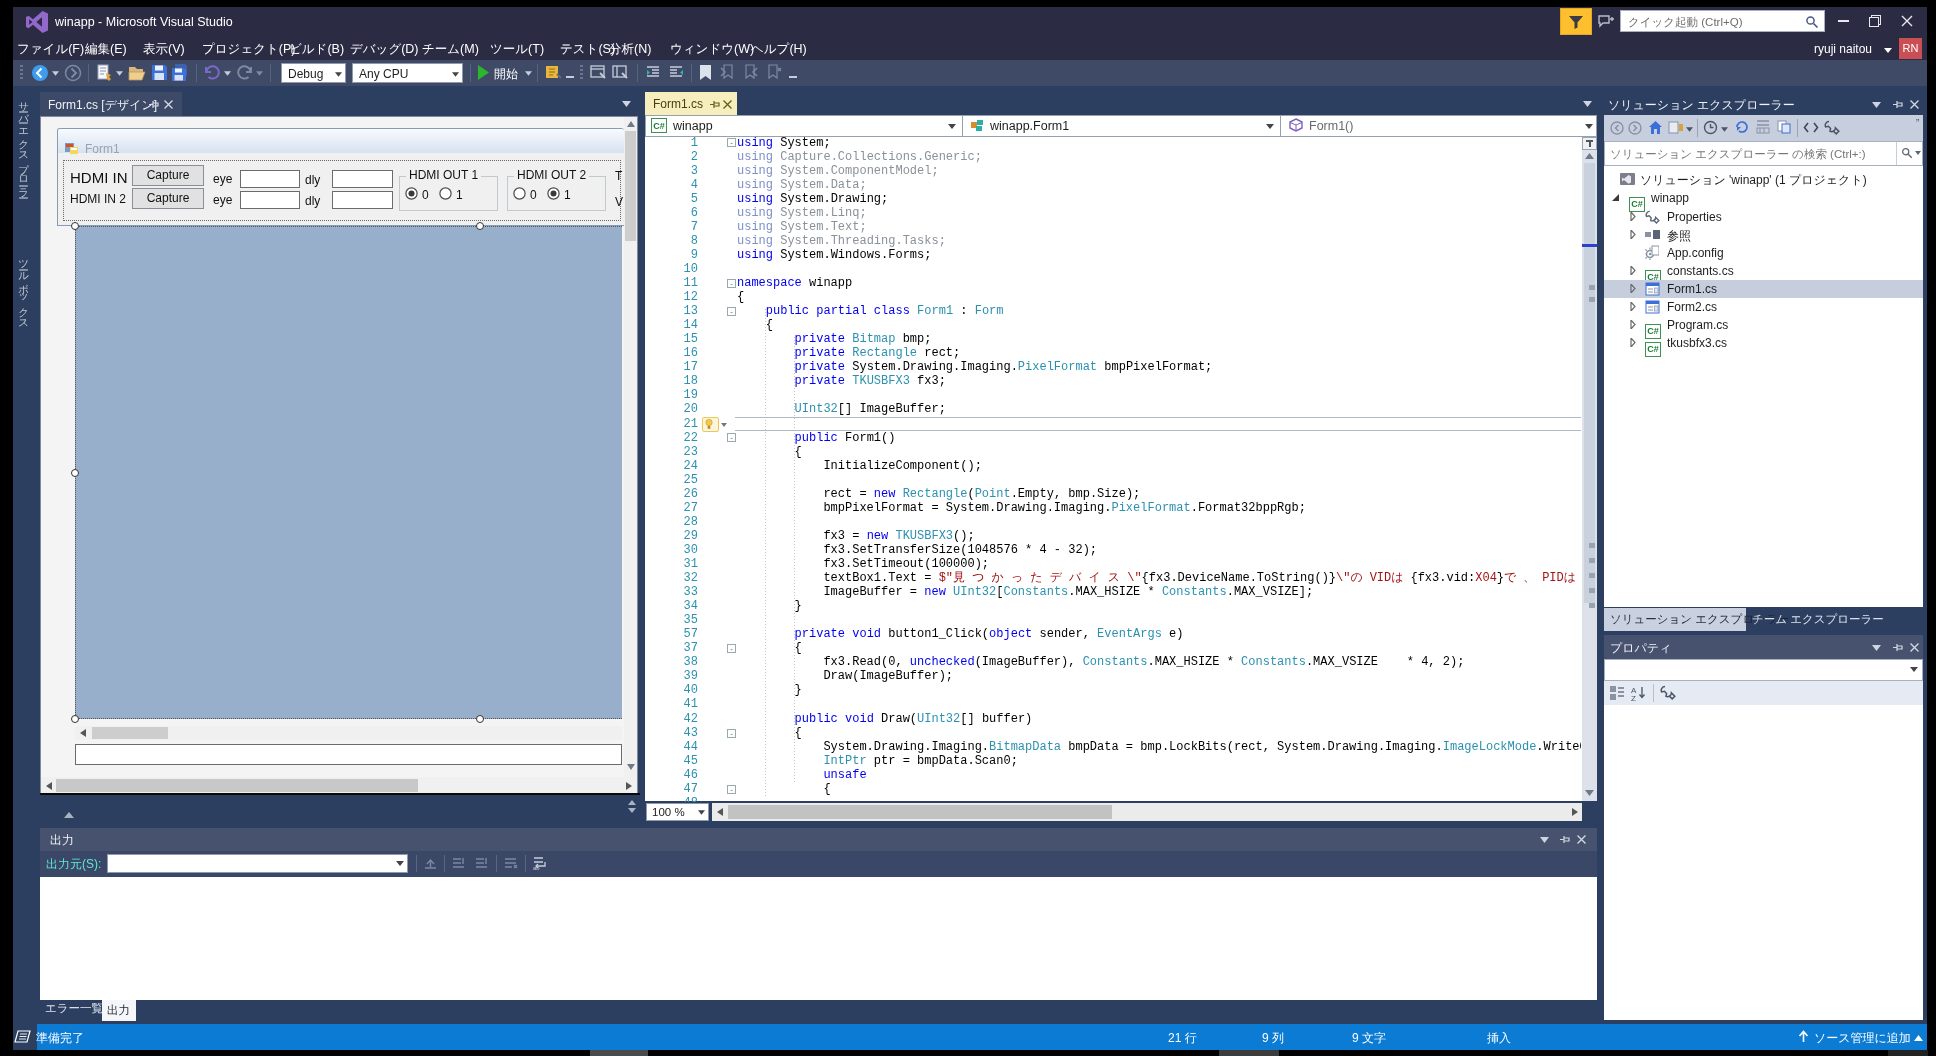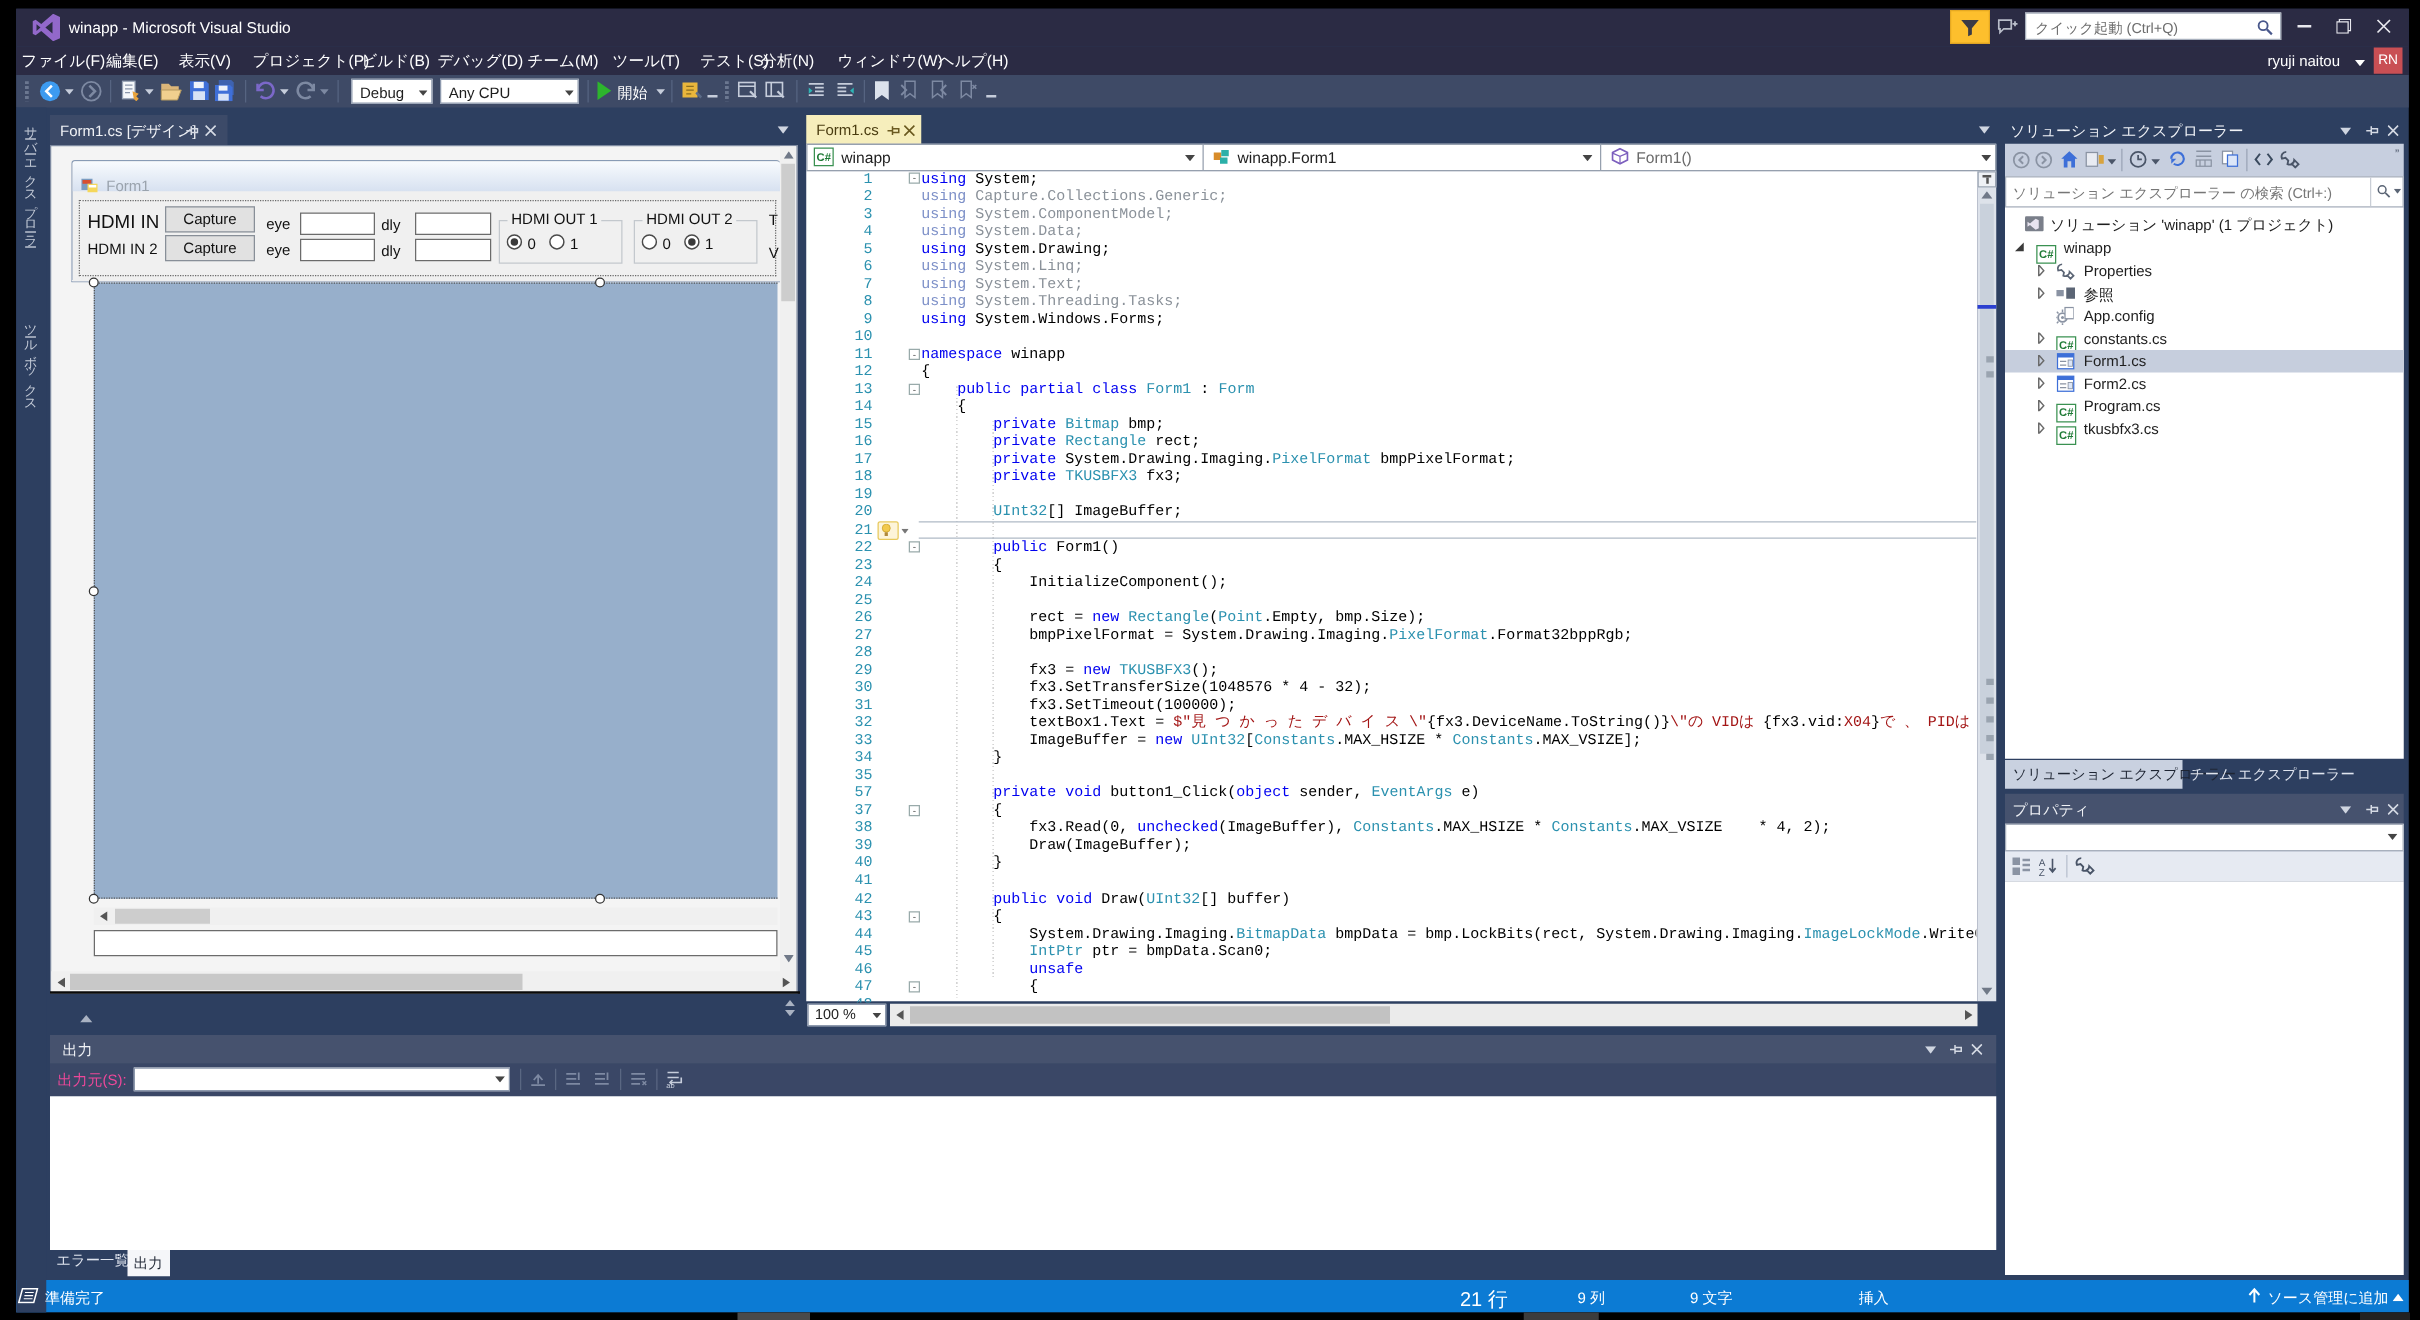--- a/index.html
+++ b/index.html
@@ -716,21 +716,21 @@
     <path d="M0 0 h9 l-4.5 6 Z" fill="#cfd5e0"></path>
   </svg>
 <svg class="ab" style="left:1559px;top:834px" width="11" height="11" viewBox="0 0 11 11">
     <path d="M4 1 h3 v5 h-3 Z M5.5 6 v4 M2 6 h7" stroke="#d5dae4" stroke-width="1.2" fill="none" transform="rotate(90 5.5 5.5)"></path>
   </svg>
 <svg class="ab" style="left:1577px;top:835px" width="9" height="9" viewBox="0 0 9 9">
     <path d="M0.5 0.5 L8.5 8.5 M8.5 0.5 L0.5 8.5" stroke="#d5dae4" stroke-width="1.3"></path>
   </svg>
 
 <div class="ab" style="left:40px;top:851px;width:1557px;height:26px;background:#3a4766"></div>
-<div class="ab" style="left:46px;top:856px;font-size:12px;color:#ec4899">出力元(S):</div>
+<div class="ab" style="left:46px;top:856px;font-size:12px;color:#5eead4">出力元(S):</div>
 <div class="ab" style="left:107px;top:854px;width:301px;height:19px;background:#fff;border:1px solid #8d99ad"></div>
 <svg class="ab" style="left:396px;top:861px" width="8" height="5" viewBox="0 0 8 5">
     <path d="M0 0 h8 l-4 5 Z" fill="#444"></path>
   </svg>
 <div class="ab" style="left:416px;top:855px;width:1px;height:17px;background:#5a6782"></div>
 <svg class="ab" style="left:423px;top:856px" width="15" height="15" viewBox="0 0 15 15">
     <path d="M2 12 h11 M4 8 L7.5 4 L11 8 M7.5 4 v7" stroke="#7d89a2" stroke-width="1.4" fill="none"></path>
   </svg>
 <div class="ab" style="left:444px;top:855px;width:1px;height:17px;background:#5a6782"></div>
 <svg class="ab" style="left:451px;top:856px" width="15" height="15" viewBox="0 0 15 15">
@@ -758,21 +758,21 @@
 
 <div class="ab" style="left:45px;top:1001px;font-size:11.5px;color:#dfe4ee">エラー一覧</div>
 <div class="ab" style="left:102px;top:1000px;width:34px;height:21px;background:#f5f6f9"></div>
 <div class="ab" style="left:107px;top:1003px;font-size:11.5px;color:#1e2533">出力</div>
 
 <svg class="ab" style="left:14px;top:1030px" width="17" height="13" viewBox="0 0 17 13">
     <path d="M1 12 L4 1 H16 L13 12 Z" fill="none" stroke="#fff" stroke-width="1.2"></path>
     <path d="M6 4 h7 M5.5 6.5 h7 M5 9 h7" stroke="#fff" stroke-width="0.9"></path>
   </svg>
 <div class="ab w" style="left:36px;top:1030px;font-size:12px">準備完了</div>
-<div class="ab w" style="left:1168px;top:1030px;font-size:16px">21 行</div>
+<div class="ab w" style="left:1168px;top:1030px;font-size:12px">21 行</div>
 <div class="ab w" style="left:1262px;top:1030px;font-size:12px">9 列</div>
 <div class="ab w" style="left:1352px;top:1030px;font-size:12px">9 文字</div>
 <div class="ab w" style="left:1487px;top:1030px;font-size:12px">挿入</div>
 <svg class="ab" style="left:1798px;top:1030px" width="11" height="13" viewBox="0 0 11 13">
     <path d="M5.5 12 V2 M1.5 6 L5.5 1.5 L9.5 6" stroke="#fff" stroke-width="1.6" fill="none"></path>
   </svg>
 <div class="ab w" style="left:1814px;top:1030px;font-size:12px">ソース管理に追加</div>
 <svg class="ab" style="left:1914px;top:1035px" width="9" height="6" viewBox="0 0 9 6">
     <path d="M0 6 h9 L4.5 0 Z" fill="#fff"></path>
   </svg>

